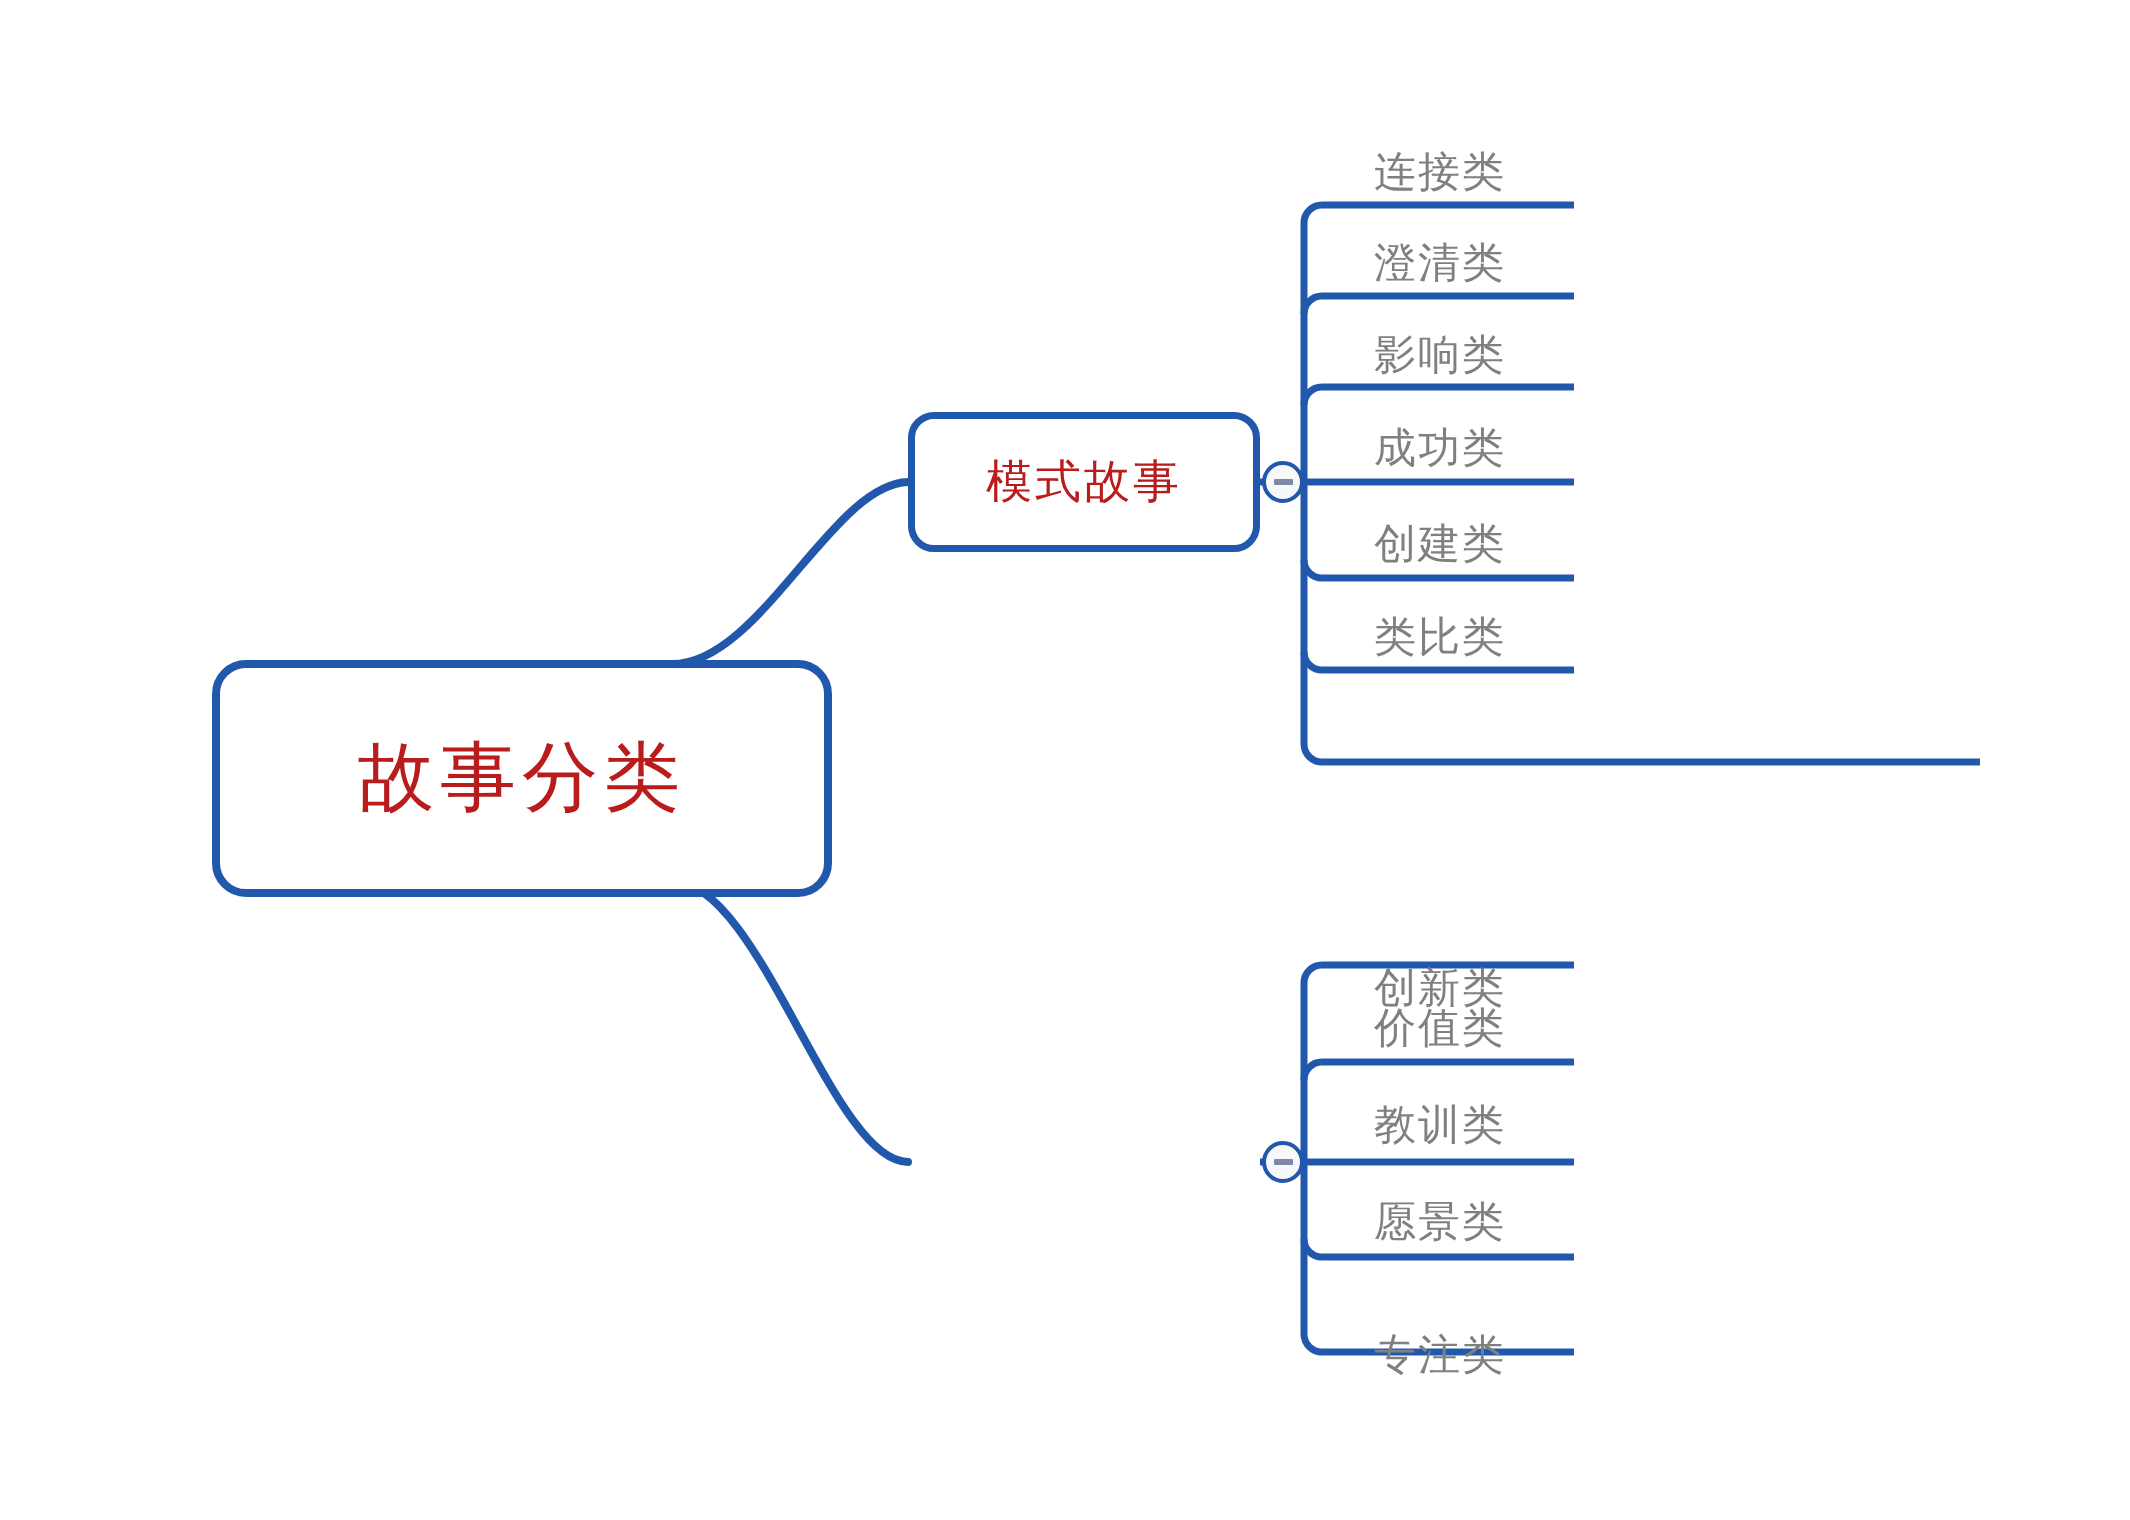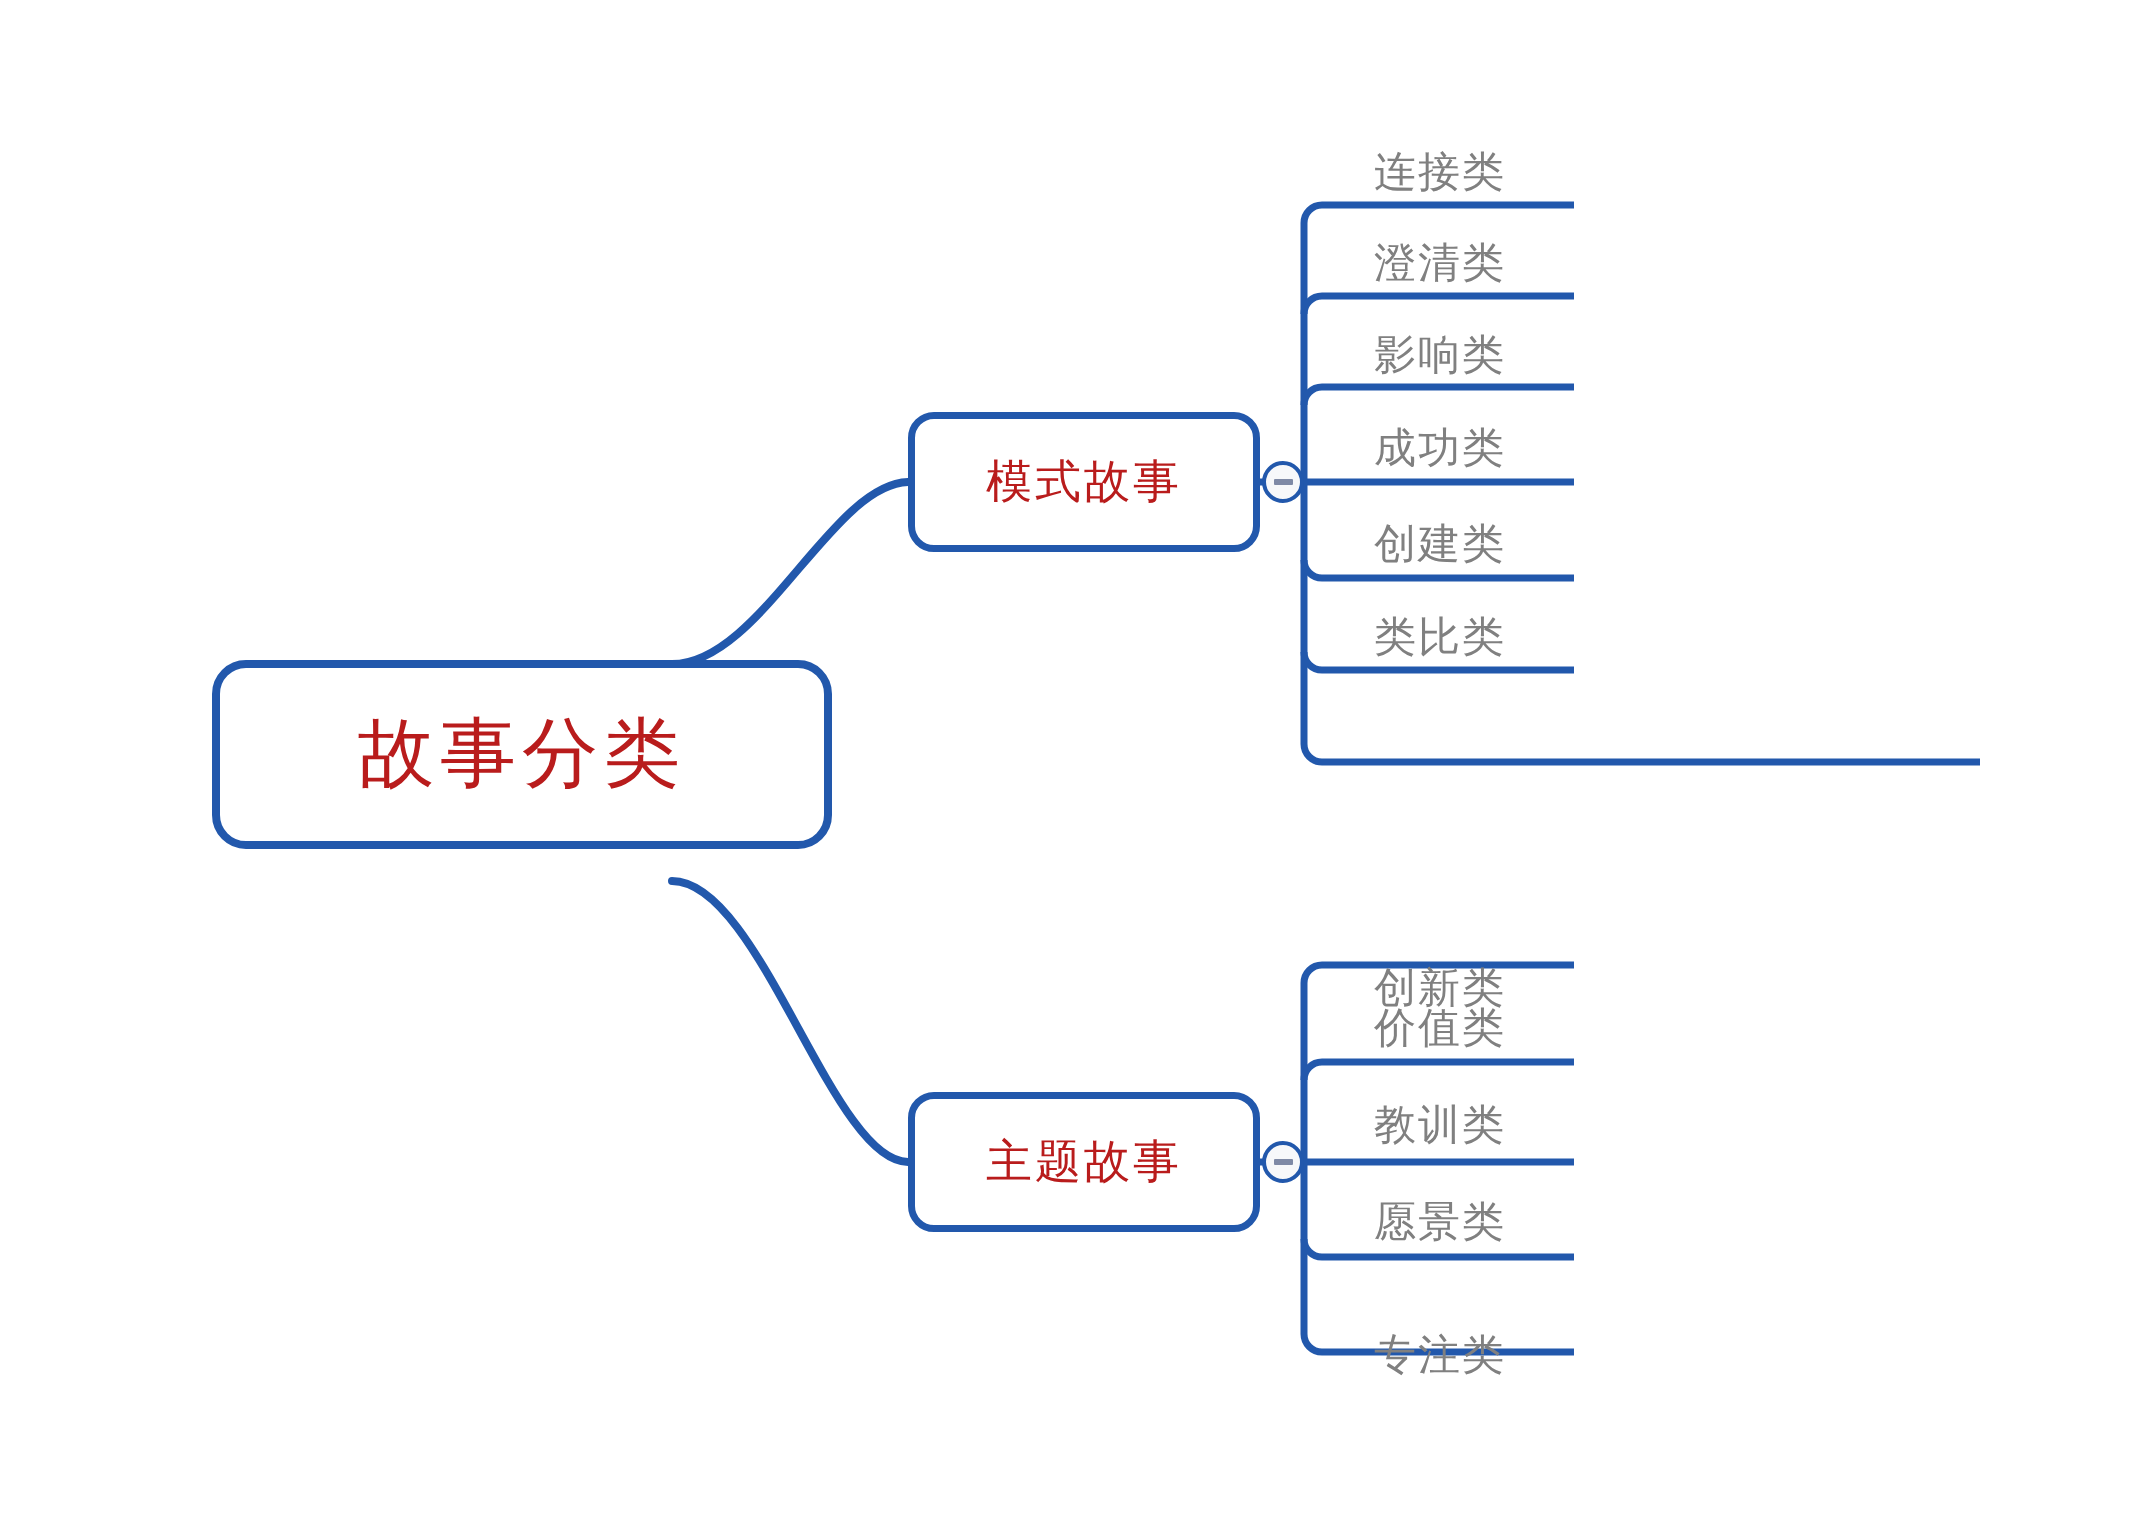--- a/index.html
+++ b/index.html
@@ -36,21 +36,21 @@
     display: flex;
     align-items: center;
     justify-content: center;
     color: #b91c1c;
     white-space: nowrap;
   }
   #root-node {
     left: 212px;
     top: 660px;
     width: 620px;
-    height: 189px;
+    height: 237px;
     font-size: 76px;
     letter-spacing: 6px;
     border-width: 8px;
     border-radius: 34px;
   }
   #branch-node-0 {
     left: 908px;
     top: 412px;
     width: 352px;
     height: 140px;
@@ -151,23 +151,20 @@
     <span>故事分类</span>
   </div>
 
   <div class="node-box" id="branch-node-0">
     <span>模式故事</span>
   </div>
   <div class="collapse-toggle" id="collapse-toggle-0">
     <span class="minus-bar"></span>
   </div>
 
-  <div class="node-box" id="branch-node-1">
-    <span>主题故事</span>
-  </div>
   <div class="collapse-toggle" id="collapse-toggle-1">
     <span class="minus-bar"></span>
   </div>
 
   <div class="leaf-label" style="left:1440px; top:172px;">连接类</div>
   <div class="leaf-label" style="left:1440px; top:263px;">澄清类</div>
   <div class="leaf-label" style="left:1440px; top:355px;">影响类</div>
   <div class="leaf-label" style="left:1440px; top:448px;">成功类</div>
   <div class="leaf-label" style="left:1440px; top:544px;">创建类</div>
   <div class="leaf-label" style="left:1440px; top:637px;">类比类</div>

